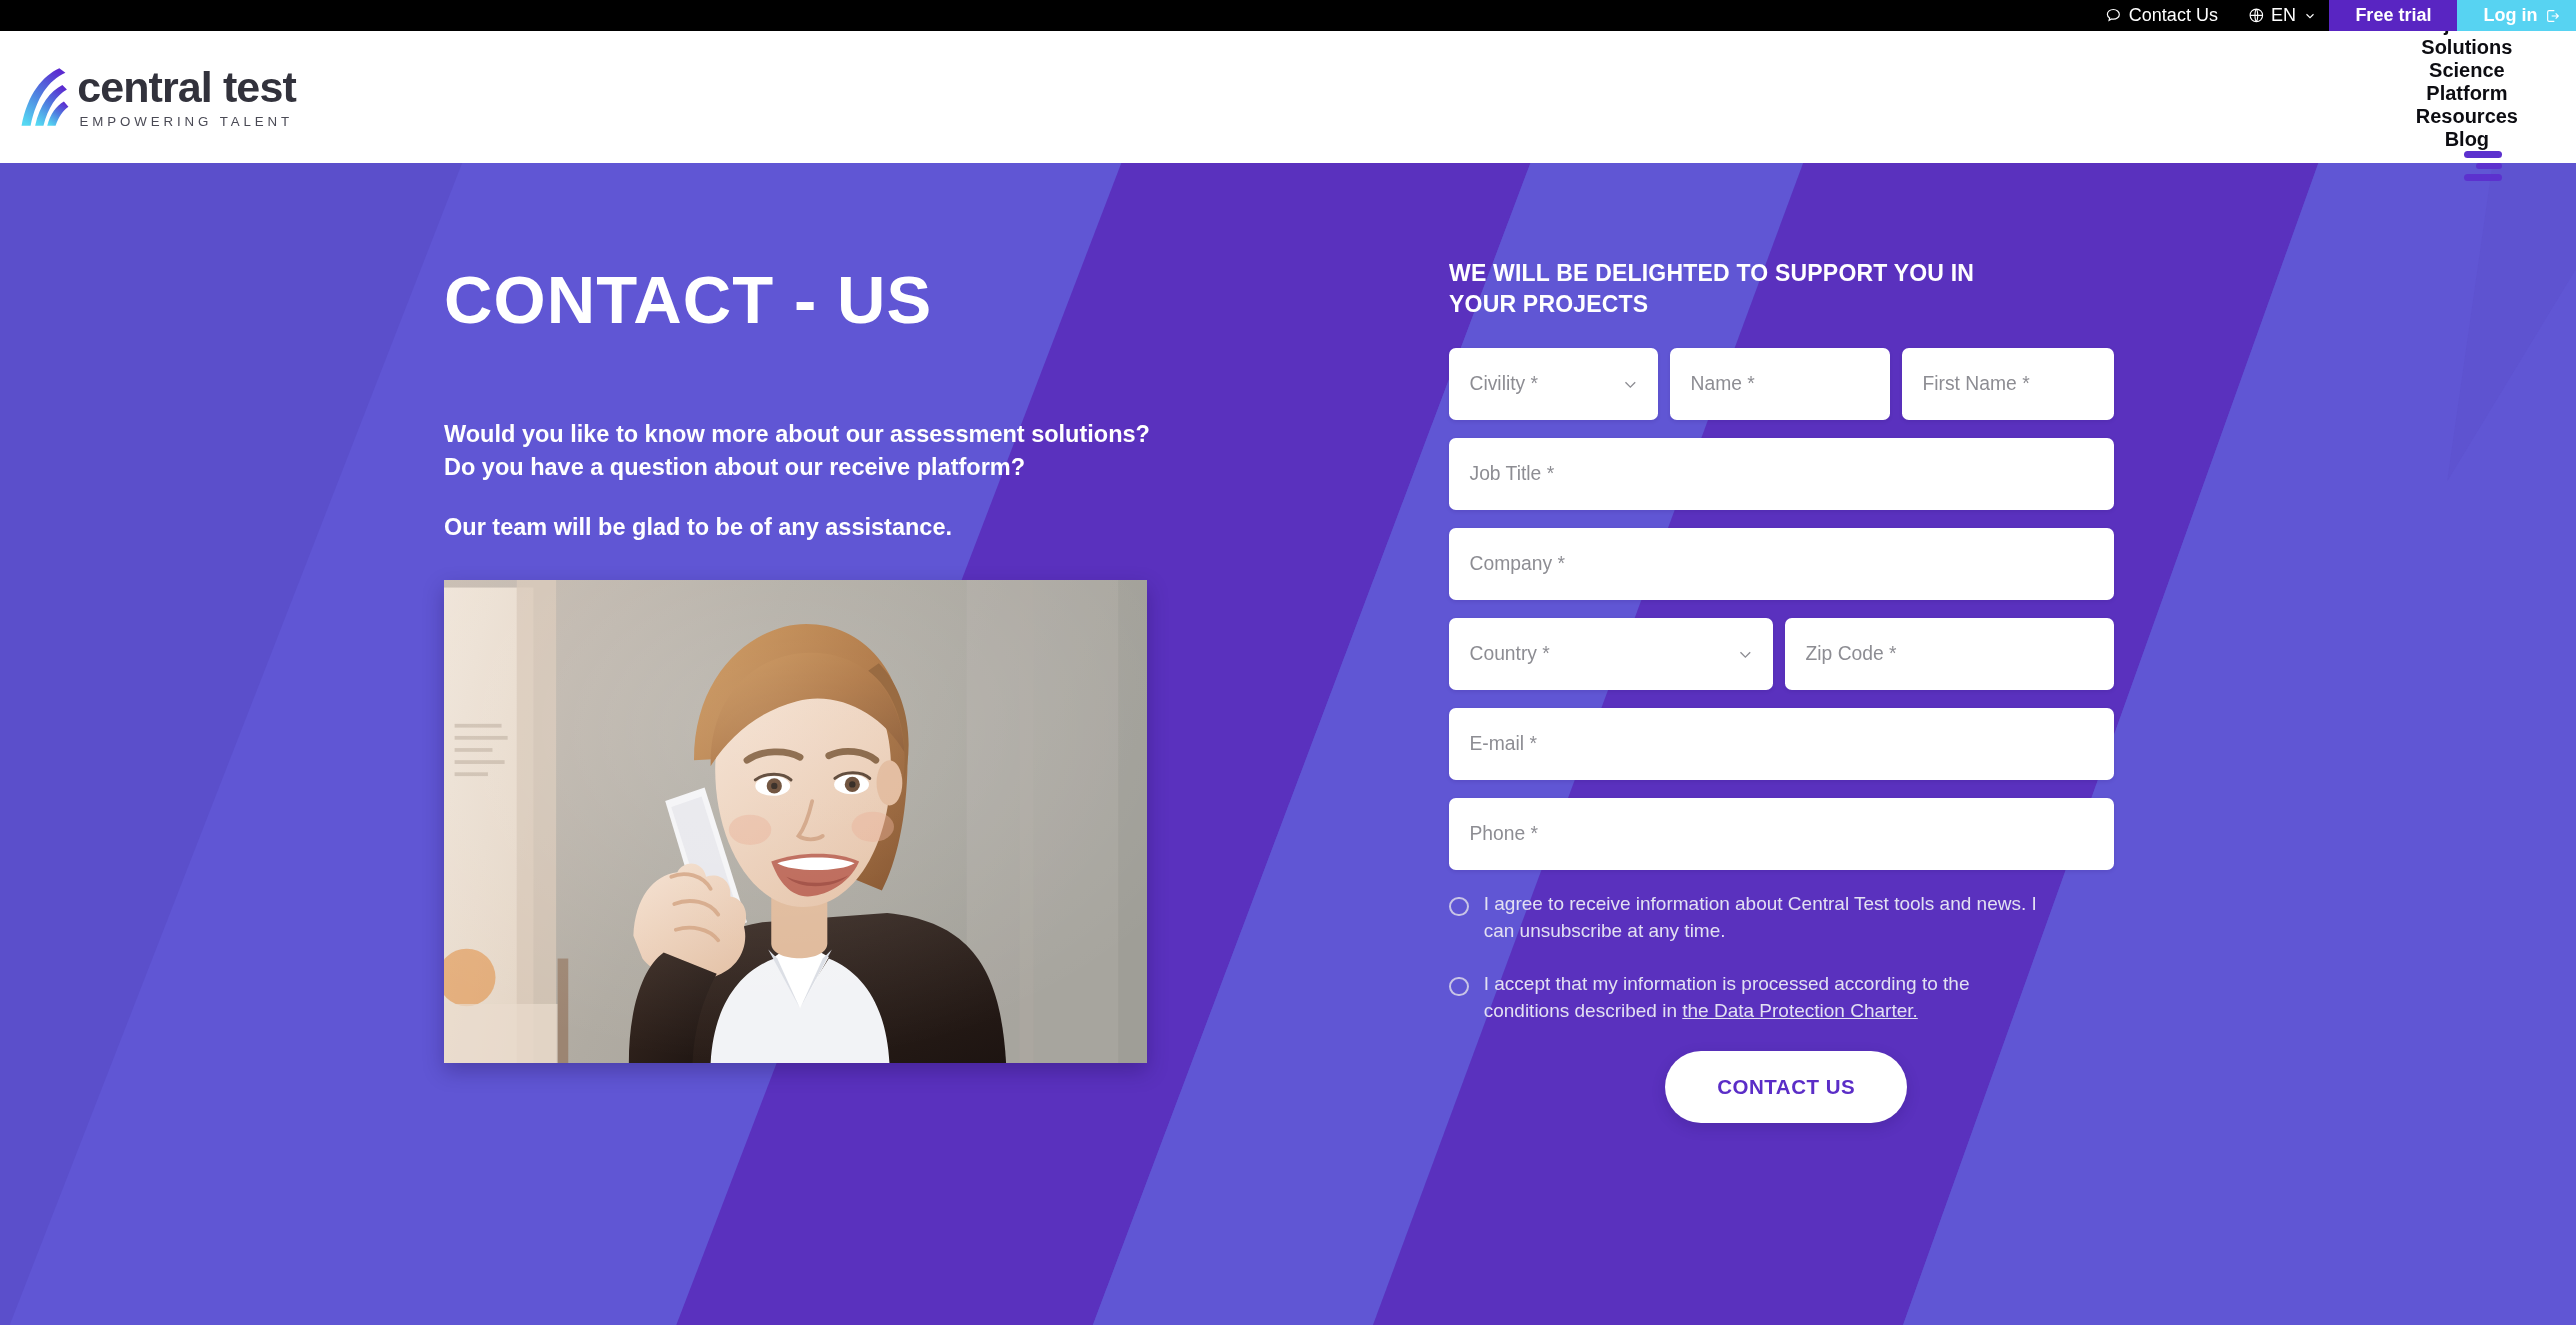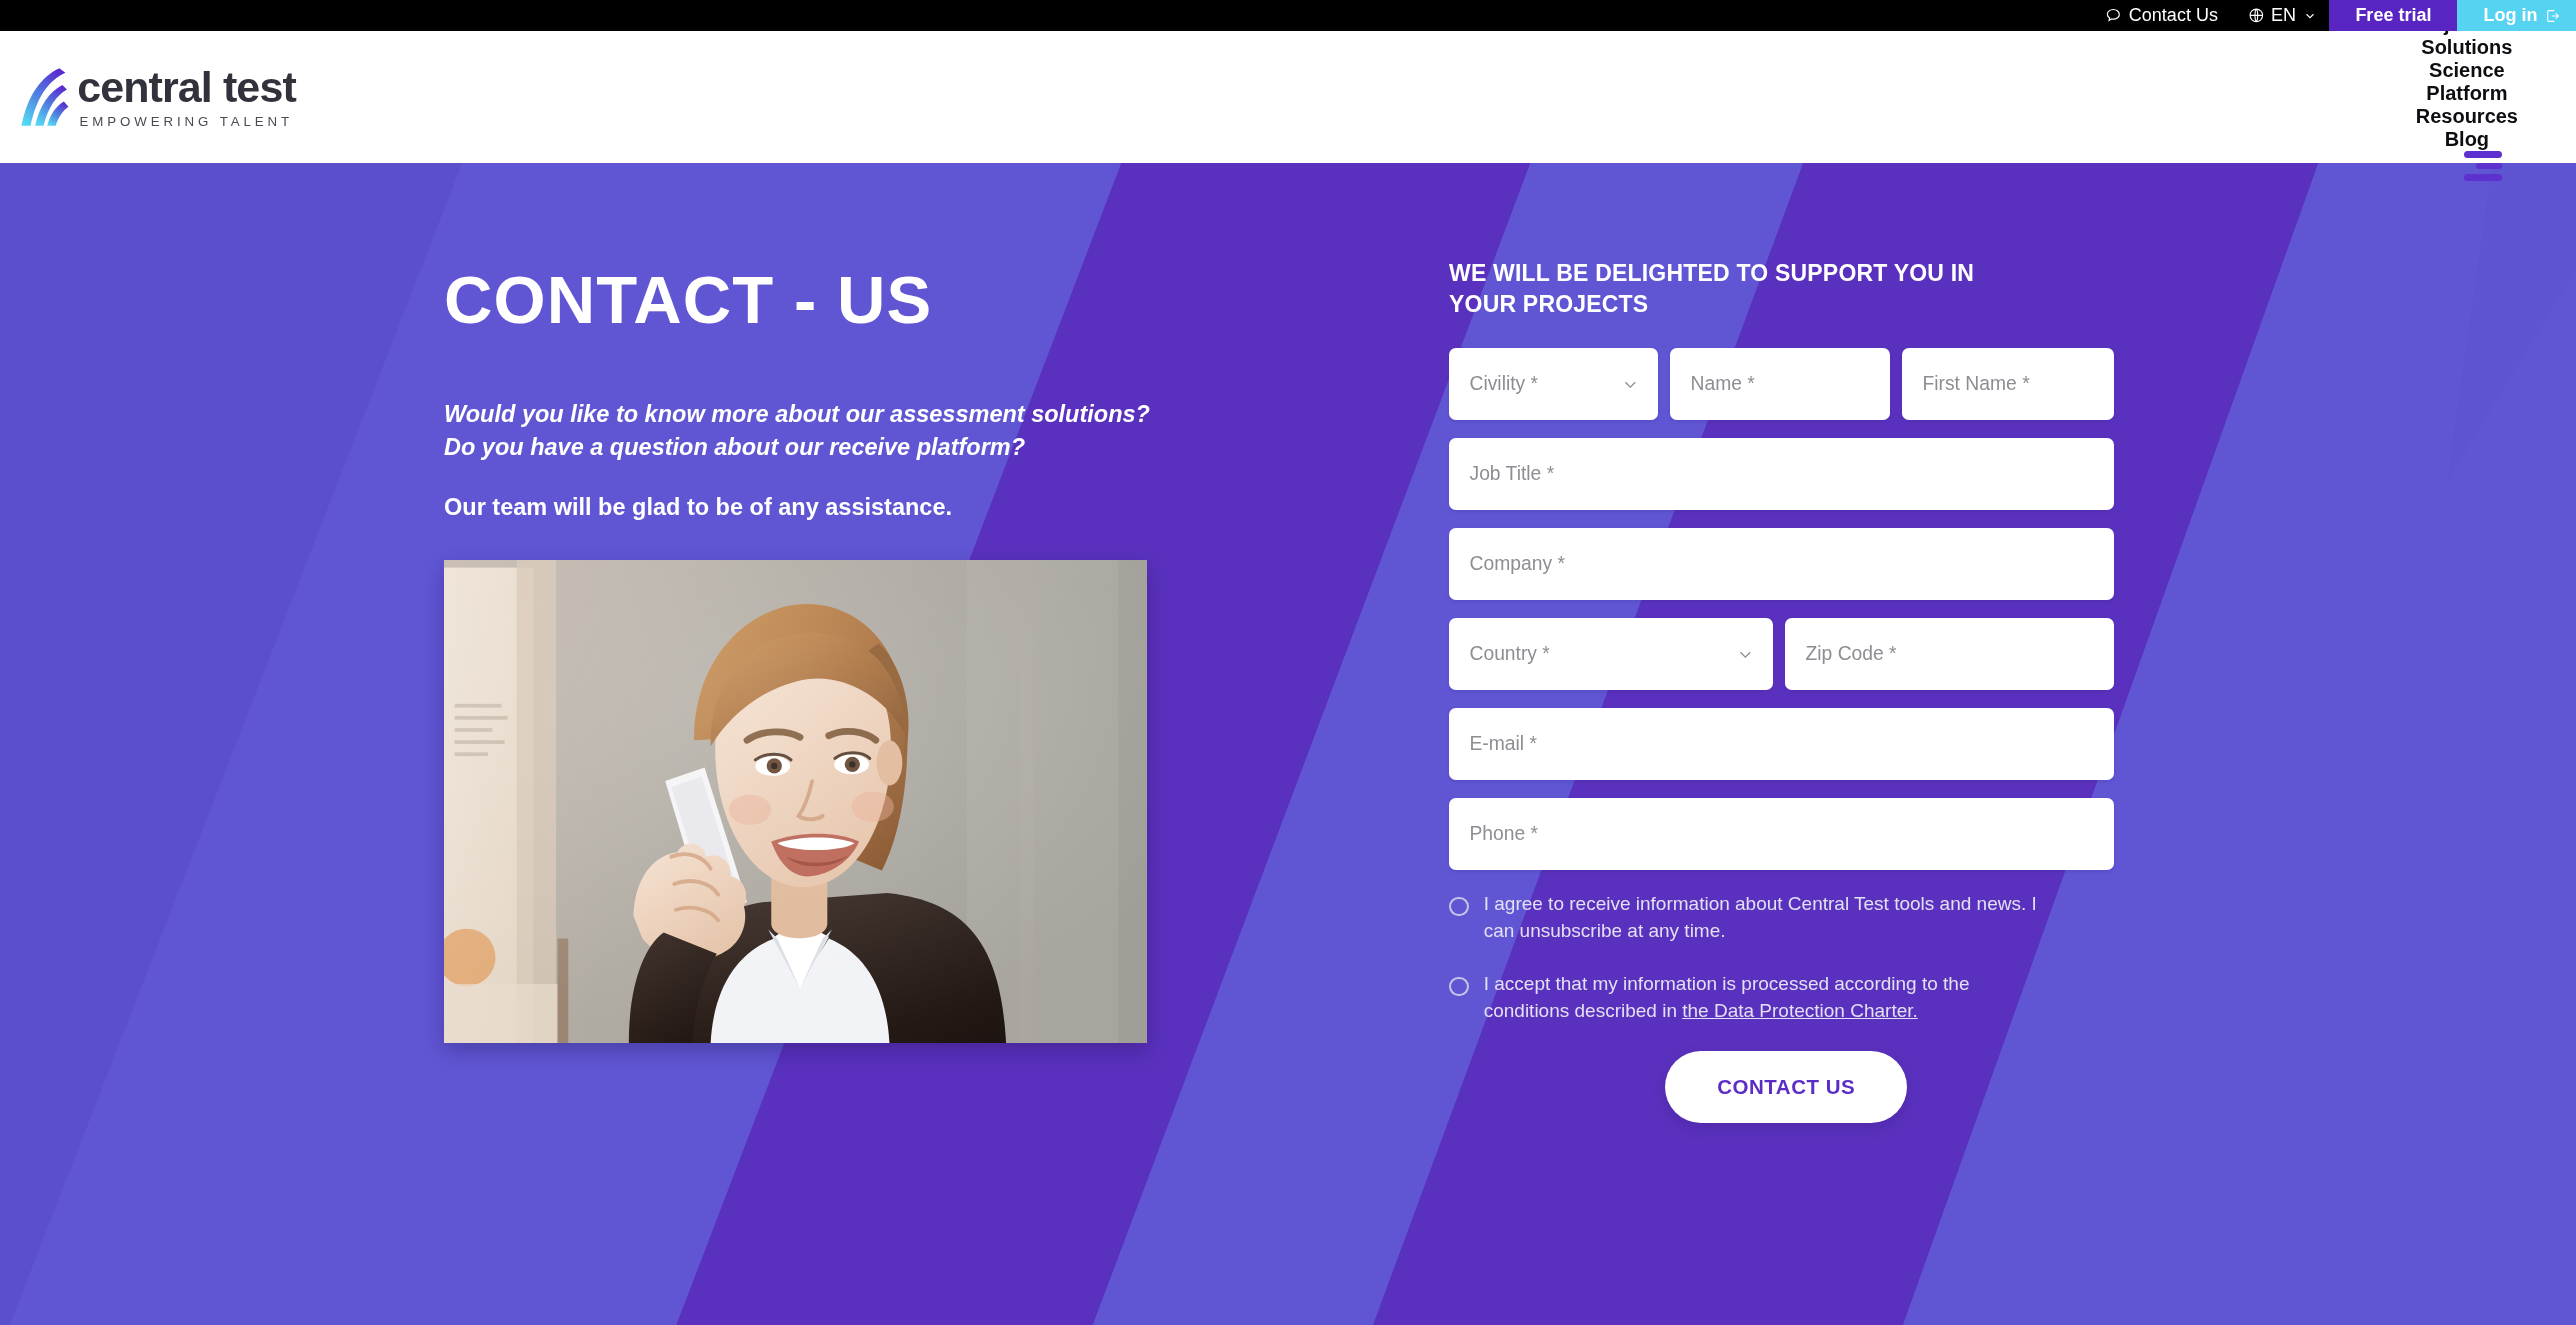--- a/index.html
+++ b/index.html
@@ -88,22 +88,22 @@
   
   .left-col {
     position: absolute; left: 444px; top: 0; width: 833px;
   }
   .hero-title {
     margin-top: 103px;
     font-size: 67px; font-weight: 800; color: #fff;
     letter-spacing: 1.1px; line-height: 1;
   }
   .hero-sub1 {
-    margin-top: 65px;
-    font-size: 23.5px; font-weight: 700; color: #fff; line-height: 1.4; font-style: italic;
+    margin-top: 85px;
+    font-size: 23.5px; font-weight: 700; color: #fff; line-height: 1.4;
   }
   .hero-sub2 {
     margin-top: 27px;
     font-size: 23.5px; font-weight: 700; color: #fff; line-height: 1.4;
   }
   .photo {
     margin-top: 36px;
     width: 703px; height: 483px;
     box-shadow: 0 7.6px 19.7px rgba(20,8,60,.28);
     overflow: hidden; position: relative;

